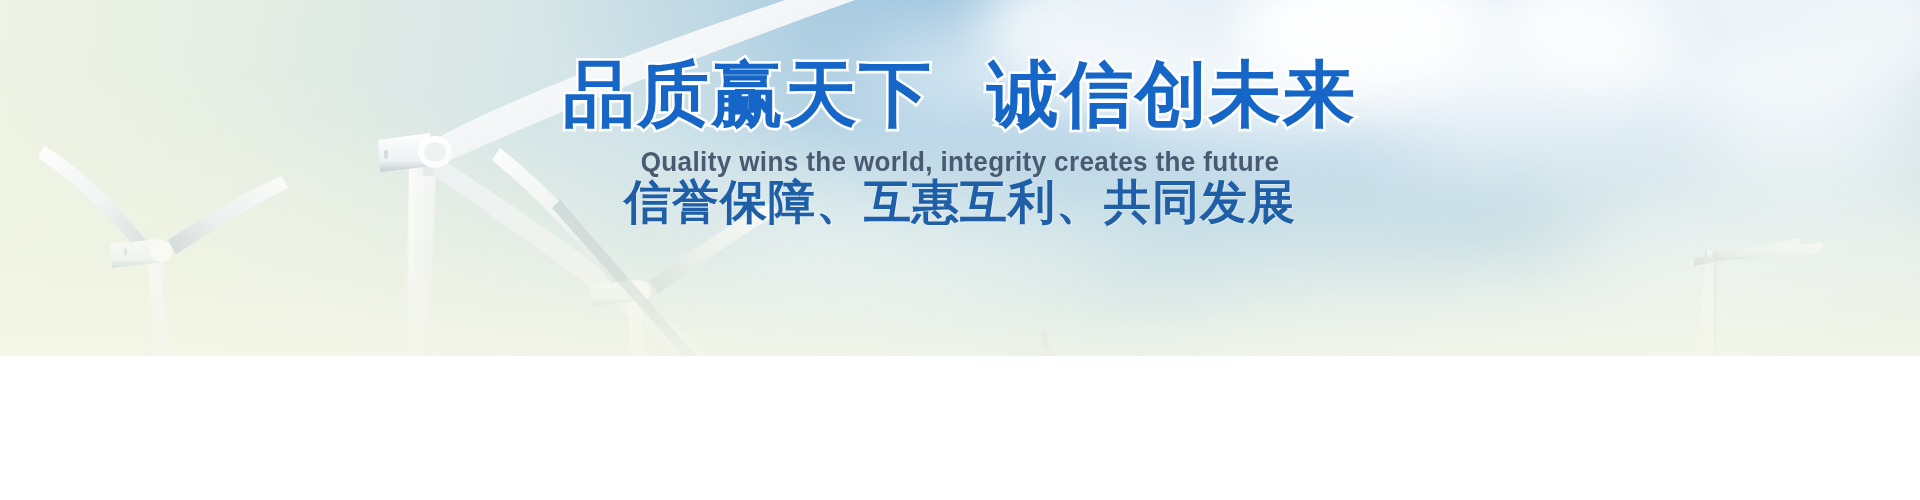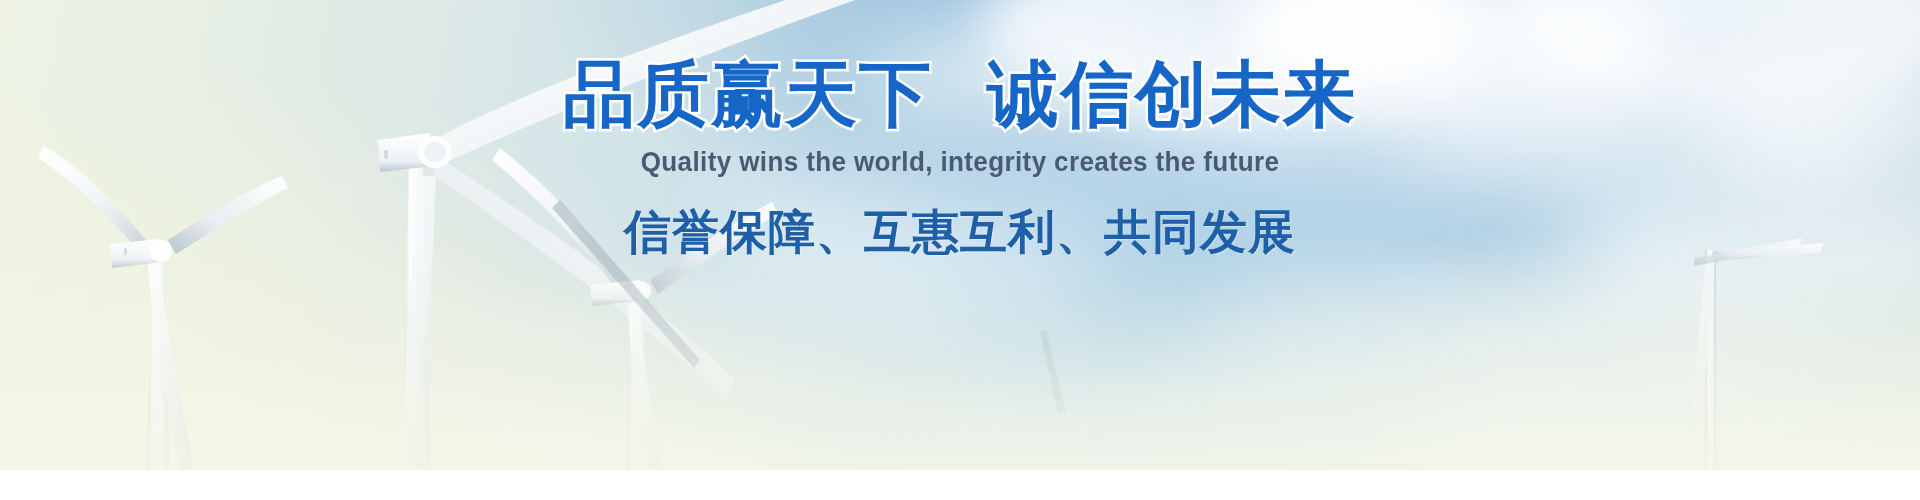--- a/index.html
+++ b/index.html
@@ -1,21 +1,21 @@
 <!DOCTYPE html>
 <html><head>
 <meta charset="utf-8">
 <style>
   html,body{margin:0;padding:0;background:#fff;}
   body{font-family:"Liberation Sans","DejaVu Sans",sans-serif;}
 
   .banner{
     position:relative;
     width:1920px;
-    height:470px;
+    height:356px;
     overflow:hidden;
     background:#fde047;
   }
 
   
   .sky{
     position:absolute; inset:0;
     background:
       radial-gradient(ellipse 1100px 560px at 1500px 40px,  rgba(108,166,208,0.62) 0%, rgba(120,175,213,0.30) 42%, rgba(255,255,255,0) 72%),
       radial-gradient(ellipse 900px 420px at 1150px -40px,  rgba(86,150,199,0.45) 0%, rgba(255,255,255,0) 70%),
@@ -93,21 +93,20 @@
     margin-top:16px;
     font-family:"Liberation Sans","DejaVu Sans",sans-serif;
     font-weight:700;
     font-size:28px;
     letter-spacing:0.4px;
     color:#4a5a72;
     transform:scaleX(0.93);
     transform-origin:center;
   }
   .tagline{
-    margin-top:30px;
     font-family:"DejaVu Sans","Liberation Sans",sans-serif;
     font-weight:700;
     font-size:47px;
     line-height:1;
     letter-spacing:1px;
     color:#1e5fa8;
     text-shadow:1px 1px 0 rgba(255,255,255,0.35);
     white-space:pre;
   }
 </style>

